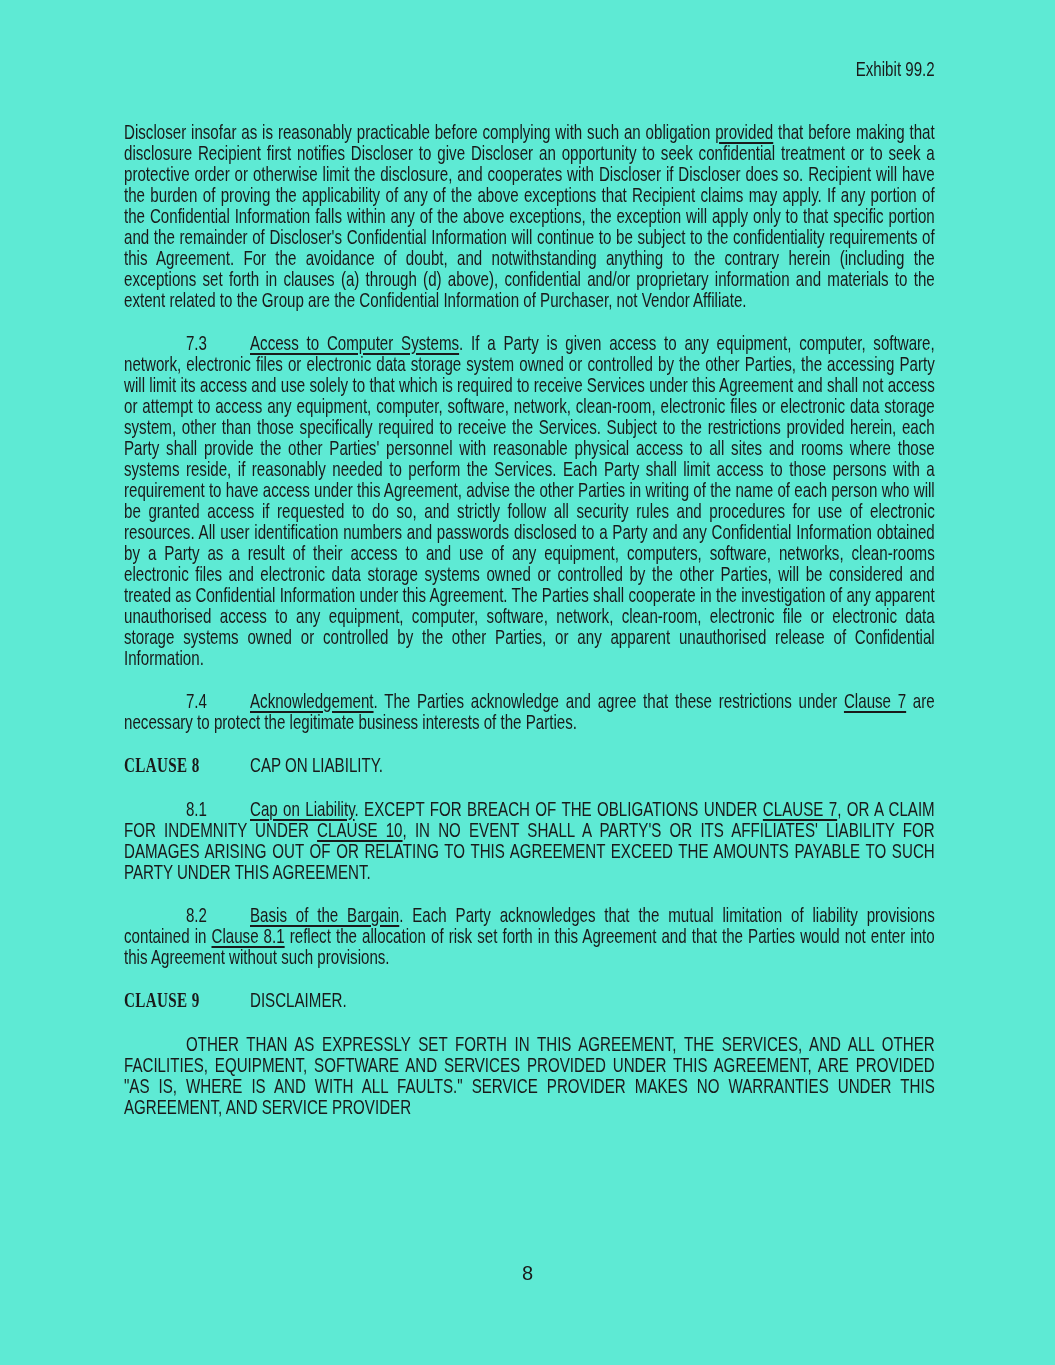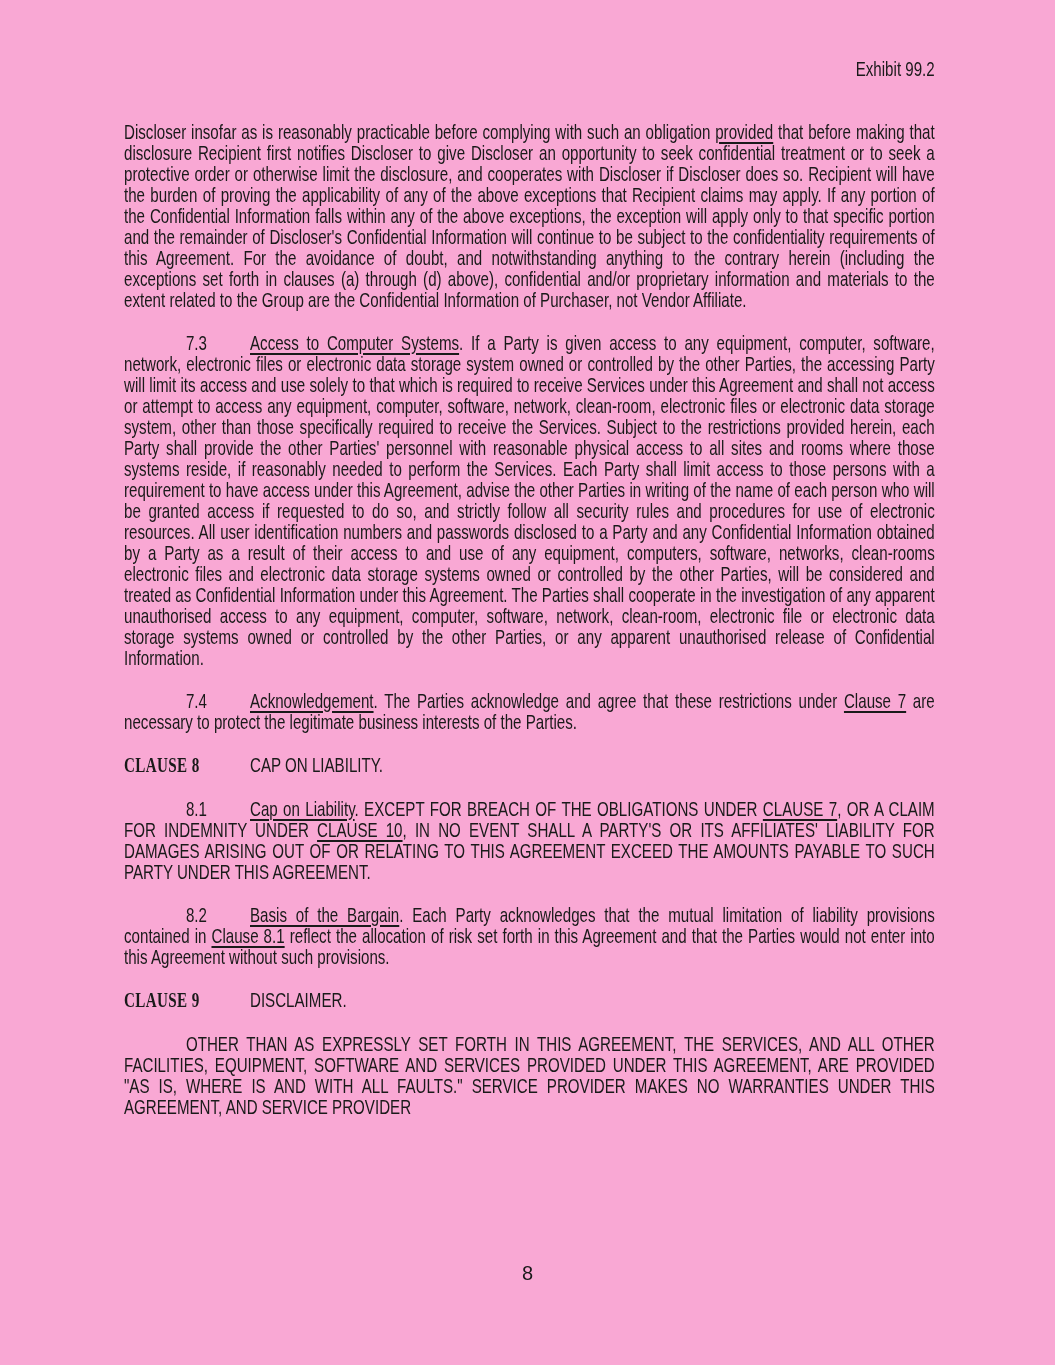--- a/index.html
+++ b/index.html
@@ -1,20 +1,20 @@
 <!DOCTYPE html>
 <html><head>
 <meta charset="utf-8">
 <style>
   html, body { margin: 0; padding: 0; background: #ffffff; }
   .page {
     position: relative;
     width: 1055px;
     height: 1365px;
-    background: #f9a8d4;
+    background: #5eead4;
     overflow: hidden;
     font-family: "Liberation Sans", sans-serif;
     color: #1a1a1a;
   }
   
   .content {
     position: absolute;
     left: 124px;
     top: 0;
     width: 1126px;

